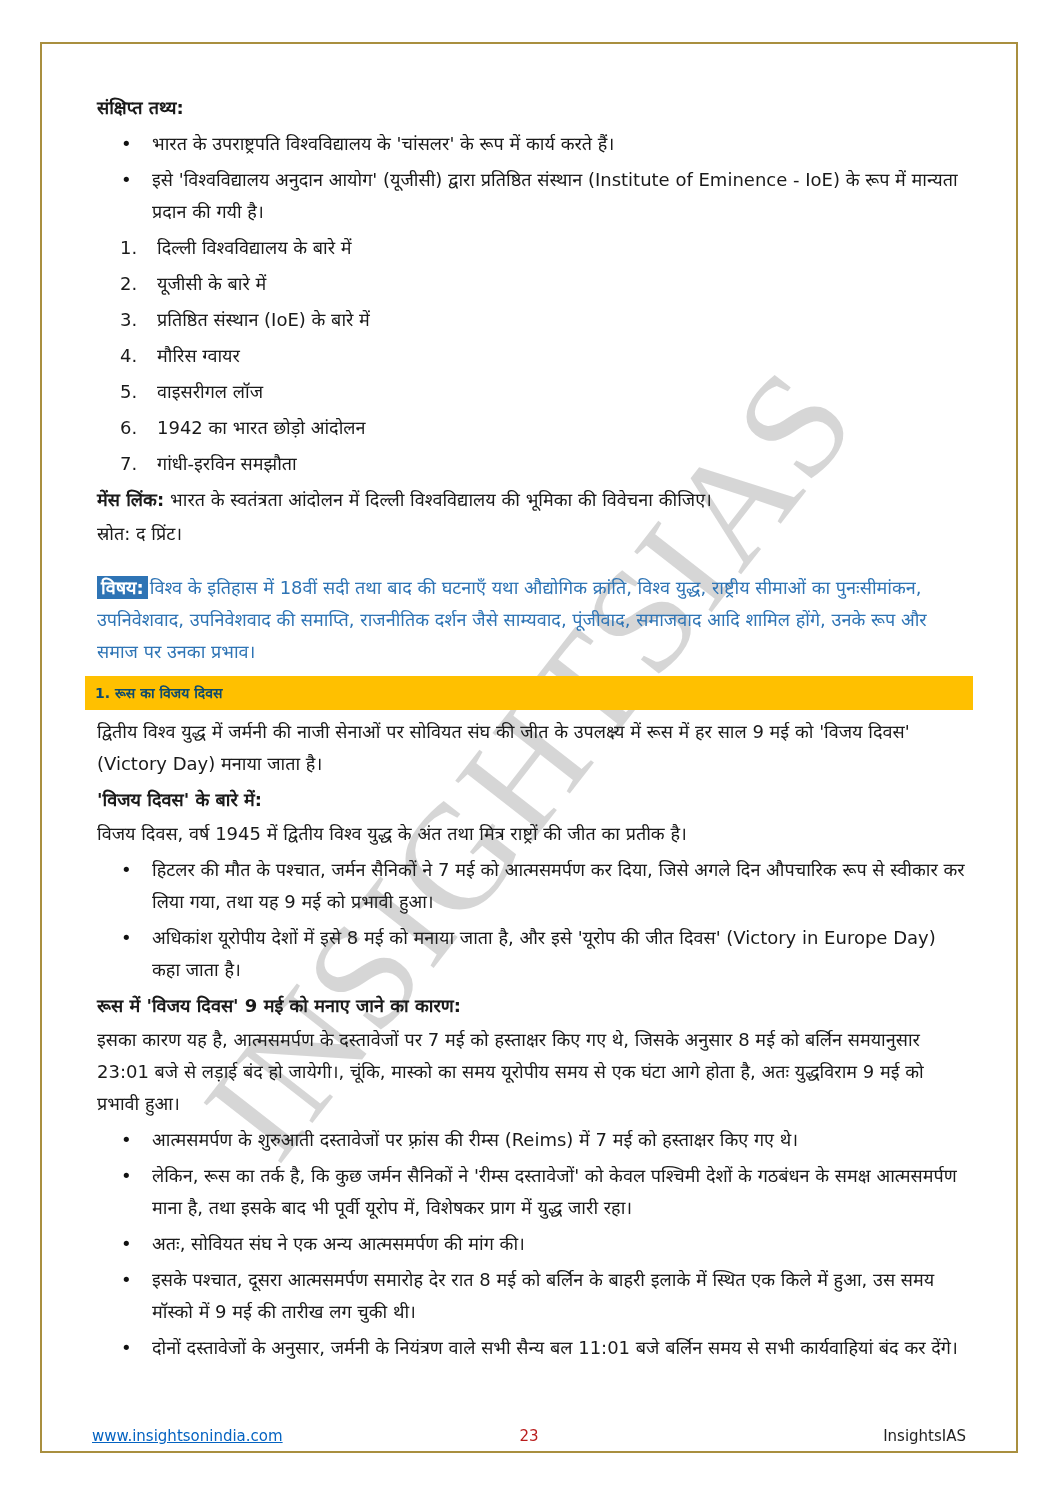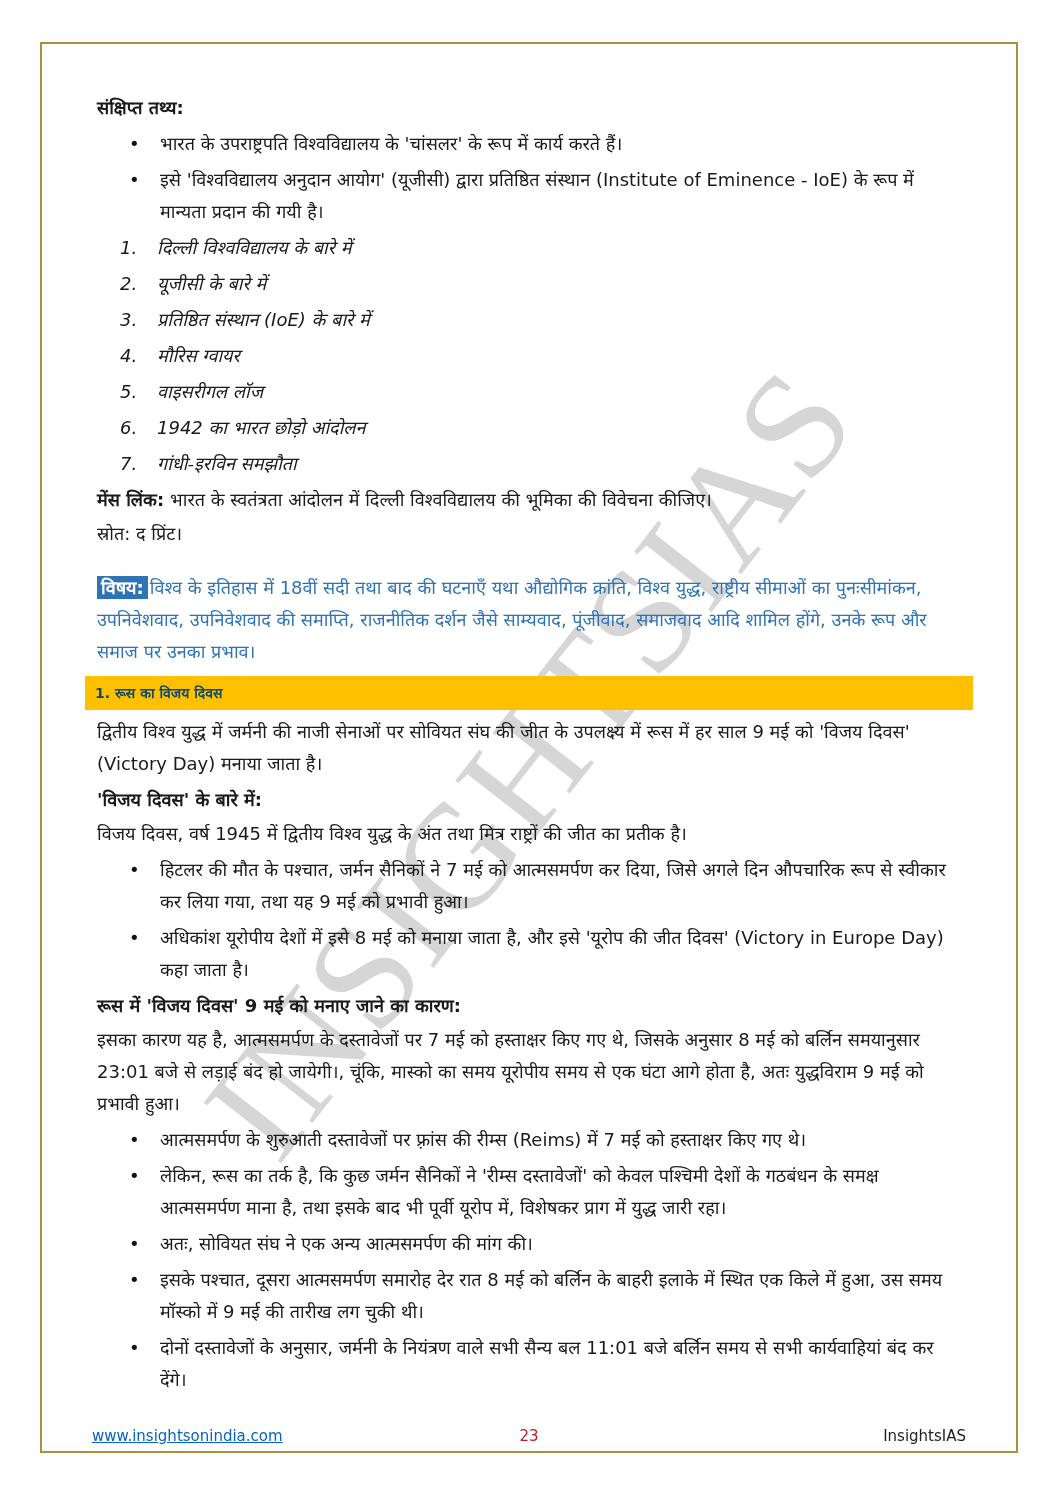--- a/index.html
+++ b/index.html
@@ -28,29 +28,29 @@
     color:rgba(120,120,120,0.30);
     white-space:nowrap;z-index:0;user-select:none;
   }
   .content{
     position:absolute;left:85px;top:88px;width:888px;height:1310px;
     z-index:1;font-size:18px;line-height:32px;overflow:hidden;
   }
   p{margin:2px 12px;}
   .h{font-weight:bold;margin-top:4px;}
   .h-inline{font-weight:bold;margin-right:6px;}
-  ul.bullets{list-style:none;margin:2px 12px;padding:0;}
+  ul.bullets{list-style:none;margin:2px 4px;padding:0;}
   ul.bullets li{
     position:relative;padding-left:63px;margin:4px 0;
   }
   ul.bullets li::before{
     content:"•";position:absolute;left:32px;top:0;
     font-size:18px;color:#111;
   }
-  ol.numbers{margin:2px 0;padding-left:58px;font-style:italic;}
+  ol.numbers{margin:2px 0;padding-left:58px;}
   ol.numbers li{margin:4px 0;padding-left:14px;}
   .topic{margin-top:22px;color:var(--topic_color);}
   .topic-label{
     background:var(--topic_color);color:#ffffff;font-weight:bold;
     padding:1px 4px;margin-right:2px;
   }
   .band{
     background:var(--band_background);color:#0c4a6e;font-weight:bold;
     padding:2px 10px;margin:8px 0 6px 0;font-size:14px;line-height:30px;
   }

